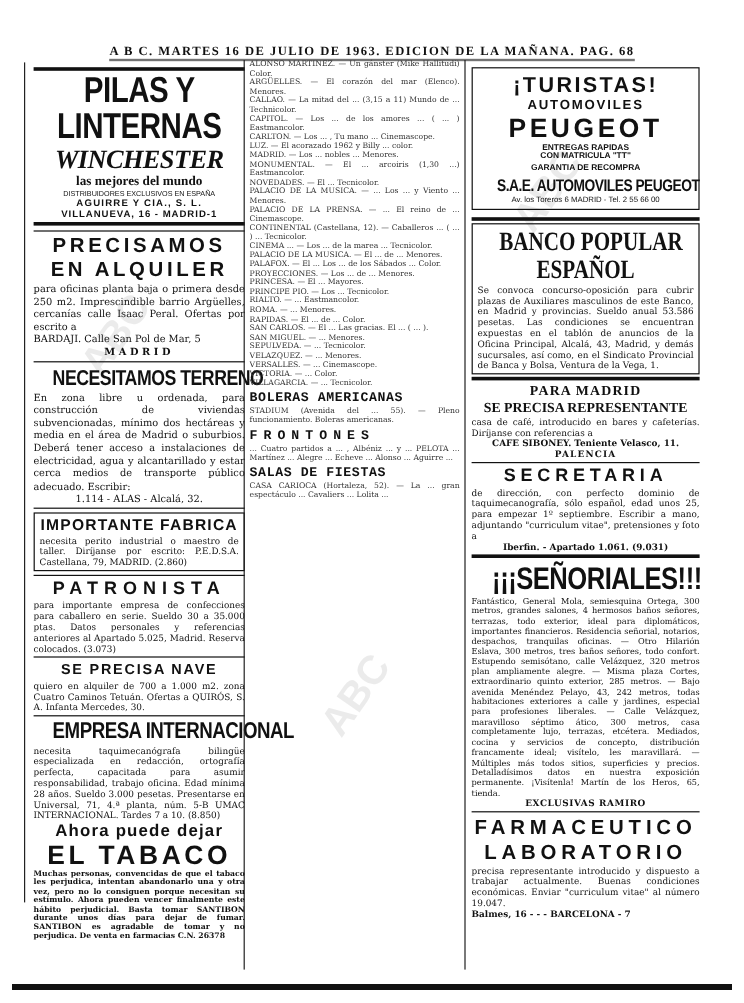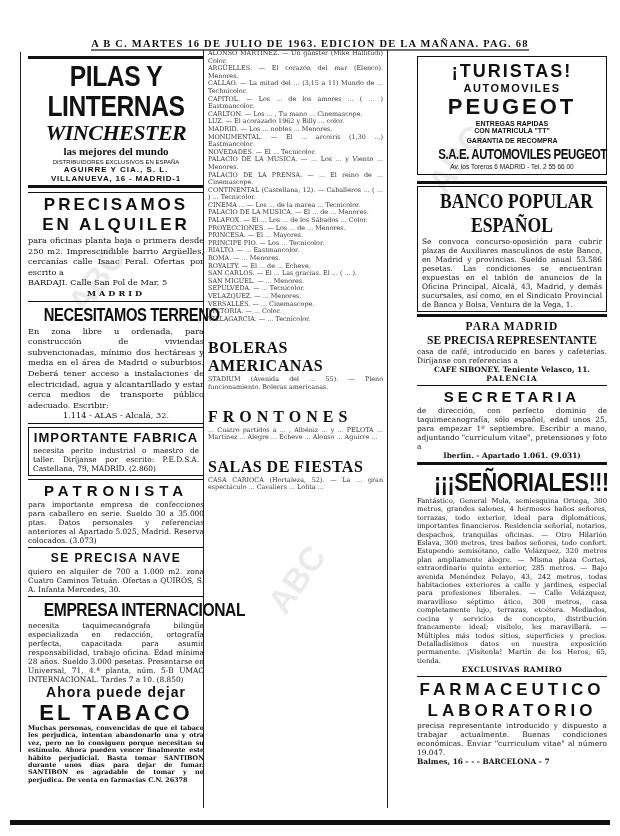--- a/index.html
+++ b/index.html
@@ -2,33 +2,33 @@
 <html><head>
 <meta charset="utf-8">
 <style>
   html,body{margin:0;padding:0;background:#fff;}
   body{width:620px;height:836px;position:relative;overflow:hidden;font-family:"DejaVu Serif",serif;color:#111;}
   .masthead{position:absolute;left:0;top:38px;width:620px;text-align:center;font-family:"Liberation Serif",serif;font-weight:bold;font-size:10.5px;letter-spacing:1.2px;}
   .masthead span{border-bottom:2px solid #737373;}
   .col{position:absolute;top:54px;}
   .col-left{left:28px;width:176px;}
   .col-mid{left:203px;width:185px;border-left:1px solid #222;border-right:1px solid #222;padding:0 4px;box-sizing:border-box;top:50px;height:758px;}
-  .col-right{left:393px;width:190px;margin-left:24px;}
+  .col-right{left:393px;width:190px;}
   .rule{height:3px;background:#111;margin:2px 0;}
   .thin{height:1px;background:#111;margin:2px 0;}
   .ad{text-align:center;}
   .h-cond{font-family:"Liberation Sans",sans-serif;font-weight:bold;letter-spacing:-0.5px;transform:scaleX(0.82);transform-origin:center;display:block;white-space:nowrap;}
   .h-wide{font-family:"Liberation Sans",sans-serif;font-weight:bold;letter-spacing:3px;display:block;white-space:nowrap;}
   .body-txt{font-size:8.2px;line-height:10.6px;text-align:justify;font-family:"DejaVu Serif",serif;}
   .small-txt{font-size:7.4px;line-height:9px;text-align:justify;font-family:"DejaVu Serif",serif;}
   .center{text-align:center;}
   .bold{font-weight:bold;}
   .boxed{border:1.5px solid #111;padding:2px 4px;}
   .listing{font-size:6.4px;line-height:7.6px;text-align:justify;color:#333;font-family:"DejaVu Serif",serif;margin:0;}
-  .section-h{font-family:Liberation Serif, serif;font-weight:bold;font-size:16px;margin:16px 0 1px;letter-spacing:0.5px;}
+  .section-h{font-family:Liberation Mono, monospace;font-weight:bold;font-size:11px;margin:3px 0 1px;letter-spacing:0.5px;}
   .section-h.spaced{letter-spacing:5px;}
   .bottom-bar{position:absolute;left:10px;top:820px;width:600px;height:5px;background:#111;}
   .watermark{position:absolute;font-family:"Liberation Sans",sans-serif;font-size:34px;color:rgba(0,0,0,0.08);transform:rotate(-55deg);font-weight:bold;}
   .left-frame{position:absolute;left:20px;top:52px;width:1px;height:700px;background:#222;}
 </style>
 </head>
 <body>
 
 <div class="watermark" style="left:60px;top:260px;">ABC</div>
 <div class="watermark" style="left:420px;top:140px;">ABC</div>
@@ -115,21 +115,21 @@
       <p class="listing">CINEMA ... — Los ... de la marea ... Tecnicolor.</p>
     </div>
   <div id="mid-mid">
       <p class="listing">PALACIO DE LA MUSICA. — El ... de ... Menores.</p>
       <p class="listing">PALAFOX. — El ... Los ... de los Sábados ... Color.</p>
       <p class="listing">PROYECCIONES. — Los ... de ... Menores.</p>
       <p class="listing">PRINCESA. — El ... Mayores.</p>
       <p class="listing">PRINCIPE PIO. — Los ... Tecnicolor.</p>
       <p class="listing">RIALTO. — ... Eastmancolor.</p>
       <p class="listing">ROMA. — ... Menores.</p>
-      <p class="listing">ROYALTY. — El ... de ... Echeve.</p>
+      <p class="listing">RAPIDAS. — El ... de ... Color.</p>
     </div>
   <div id="mid-low">
       <p class="listing">SAN CARLOS. — El ... Las gracias. El ... ( ... ).</p>
       <p class="listing">SAN MIGUEL. — ... Menores.</p>
       <p class="listing">SEPULVEDA. — ... Tecnicolor.</p>
       <p class="listing">VELAZQUEZ. — ... Menores.</p>
       <p class="listing">VERSALLES. — ... Cinemascope.</p>
       <p class="listing">VICTORIA. — ... Color.</p>
       <p class="listing">VILLAGARCIA. — ... Tecnicolor.</p>
     </div>

